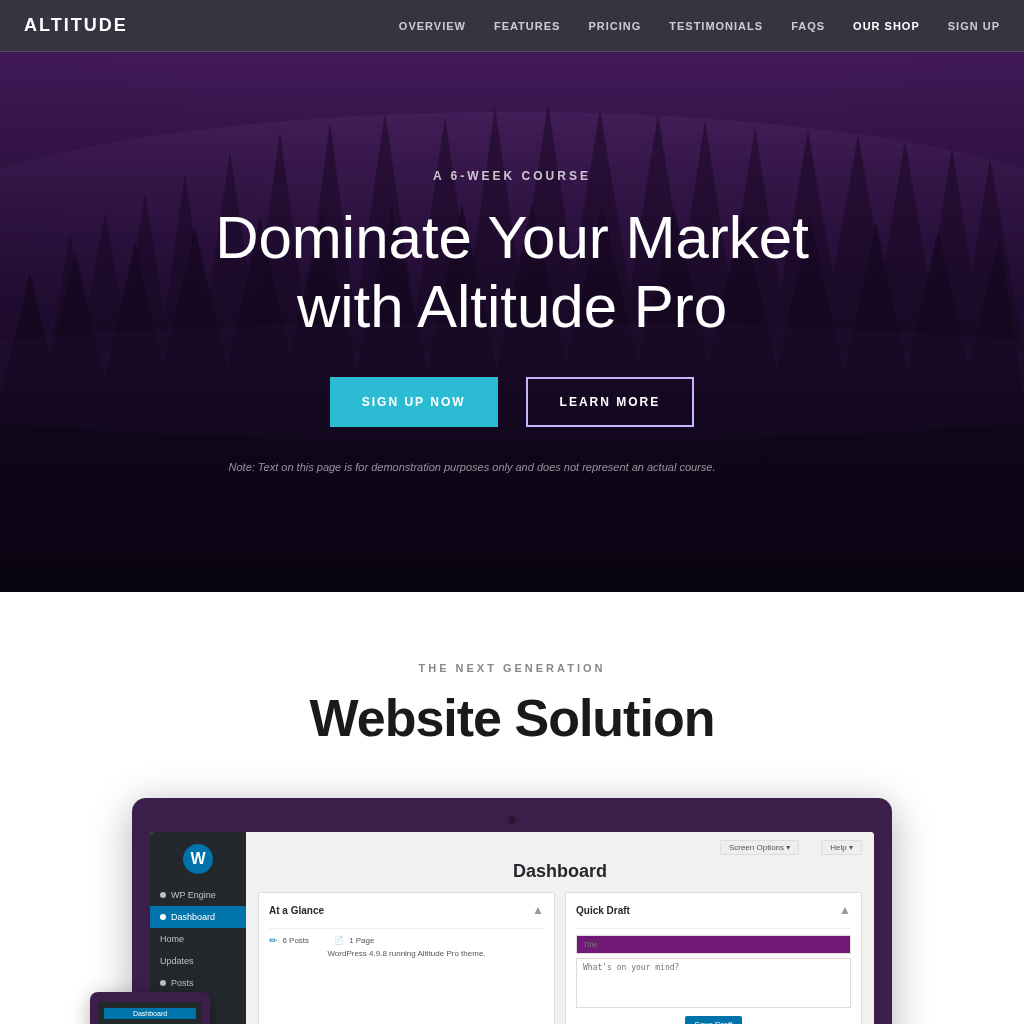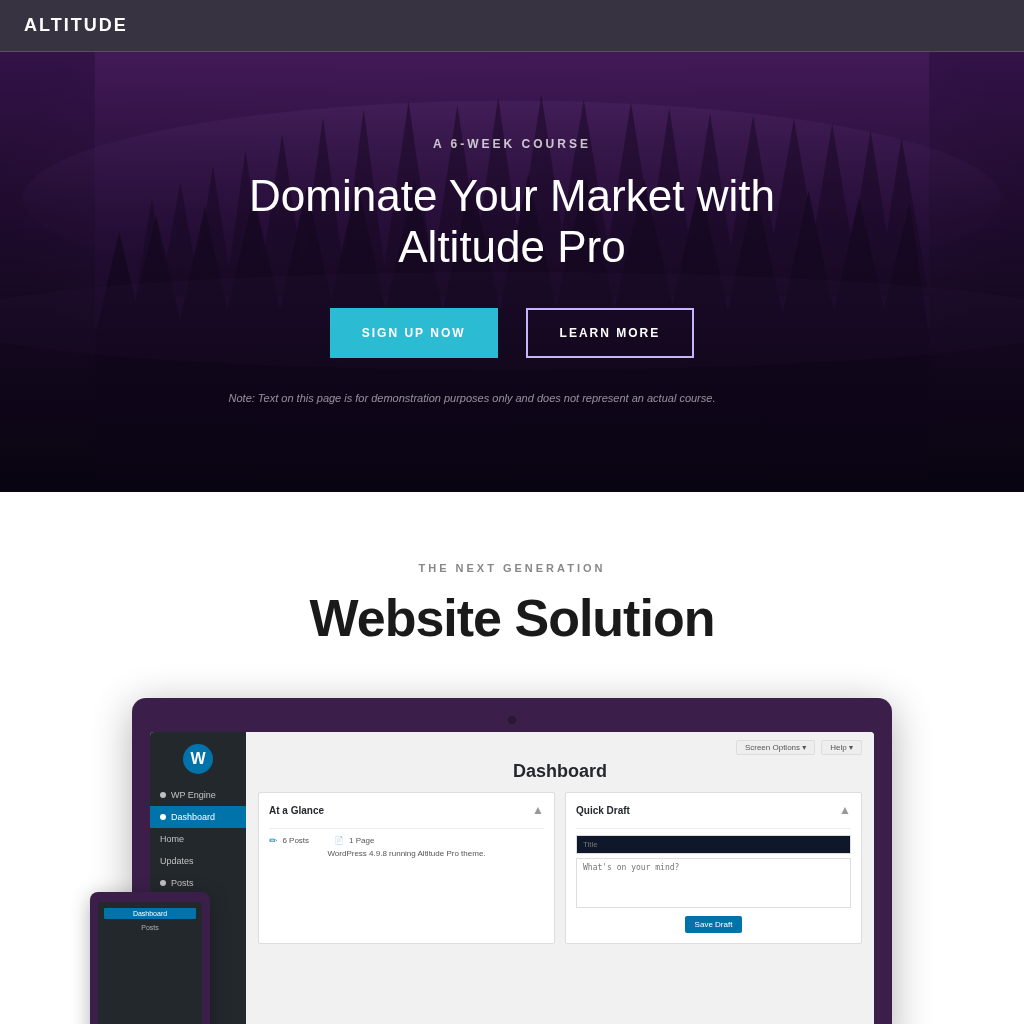--- a/index.html
+++ b/index.html
@@ -38,21 +38,21 @@
     }
     .nav-item.active {
       color: #fff;
       font-weight: 800;
     }
 
     
     .hero {
       position: relative;
       width: 1024px;
-      height: 440px;
+      height: 540px;
       display: flex;
       flex-direction: column;
       align-items: center;
       justify-content: center;
       overflow: hidden;
       background: #701a75;
     }
     .hero-bg {
       position: absolute;
       inset: 0;
@@ -79,21 +79,21 @@
     .hero-subtitle {
       color: rgba(255,255,255,0.75);
       font-size: 12px;
       font-weight: 600;
       letter-spacing: 3px;
       text-transform: uppercase;
       margin-bottom: 20px;
     }
     .hero-title {
       color: #fff;
-      font-size: 44px;
+      font-size: 60px;
       font-weight: 300;
       line-height: 1.15;
       margin-bottom: 36px;
       max-width: 680px;
     }
     .hero-buttons {
       display: flex;
       gap: 28px;
       justify-content: center;
       margin-bottom: 32px;
@@ -226,20 +226,21 @@
       gap: 6px;
       margin-bottom: 6px;
     }
     .wp-topbar-btn {
       background: #eee;
       border: 1px solid #ddd;
       padding: 2px 8px;
       font-size: 8px;
       color: #555;
       border-radius: 2px;
+      margin-left: 16px;
     }
     .wp-page-title {
       font-size: 18px;
       font-weight: 600;
       color: #23282d;
       margin-bottom: 10px;
     }
     .wp-row {
       display: flex; gap: 10px; margin-bottom: 10px;
     }
@@ -263,21 +264,21 @@
     .wp-card-content { font-size: 8px; color: #555; }
     .wp-card-content .stat { display: flex; align-items: center; gap: 5px; margin-bottom: 3px; }
     .wp-card-content .stat .icon { color: #0073aa; font-size: 10px; }
     .wp-quick-draft-input {
       width: 100%;
       border: 1px solid #ddd;
       padding: 4px 6px;
       font-size: 8px;
       color: #999;
       margin-bottom: 4px;
-      background: #0f172a;
+      background: #701a75;
     }
     .wp-quick-draft-textarea {
       width: 100%;
       border: 1px solid #ddd;
       padding: 4px 6px;
       font-size: 8px;
       color: #999;
       height: 50px;
       margin-bottom: 6px;
       background: #fff;
@@ -323,20 +324,29 @@
       color: rgba(255,255,255,0.6);
       font-size: 7px;
       padding: 2px 4px;
     }
   </style>
 </head>
 <body>
 
 <nav class="navbar">
   <span class="navbar-logo">ALTITUDE</span>
+  <div class="navbar-nav">
+    <a class="nav-item">OVERVIEW</a>
+    <a class="nav-item">FEATURES</a>
+    <a class="nav-item">PRICING</a>
+    <a class="nav-item">TESTIMONIALS</a>
+    <a class="nav-item">FAQS</a>
+    <a class="nav-item active">OUR SHOP</a>
+    <a class="nav-item">SIGN UP</a>
+  </div>
 </nav>
 
 <section class="hero">
   <div class="hero-forest">
 
     <svg width="1024" height="540" viewBox="0 0 1024 540" xmlns="http://www.w3.org/2000/svg" style="position:absolute;top:0;left:0;width:100%;height:100%;">
 
       <defs>
         <linearGradient id="skyGrad" x1="0" y1="0" x2="0" y2="1">
           <stop offset="0%" stop-color="#4a2060" stop-opacity="0.9"></stop>

